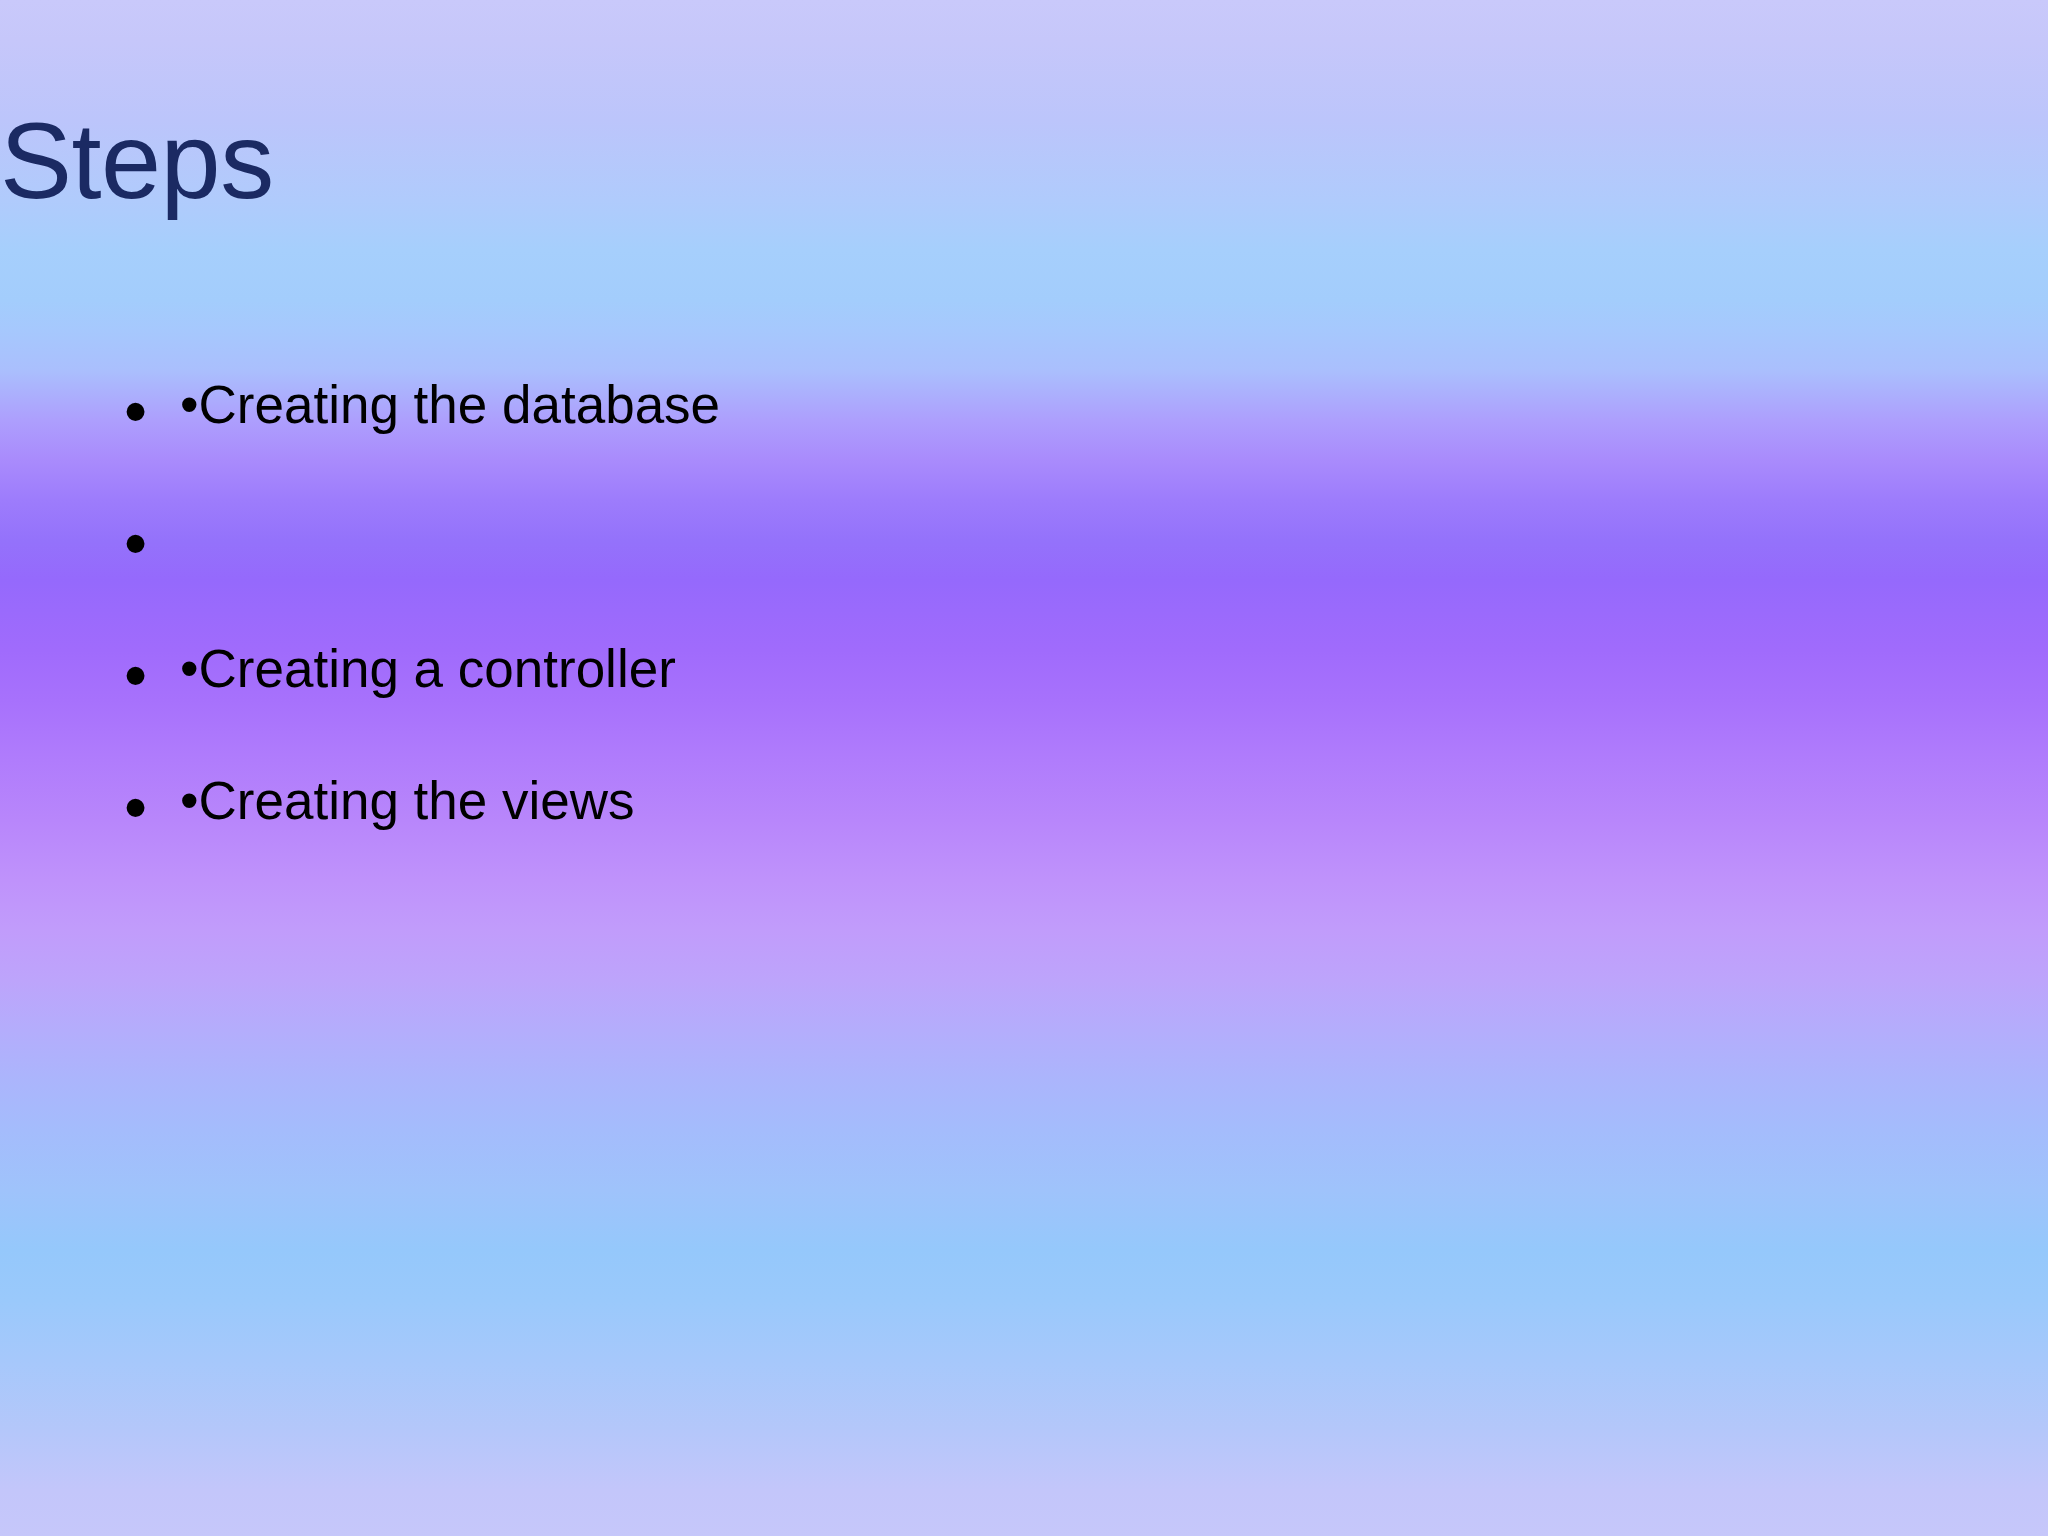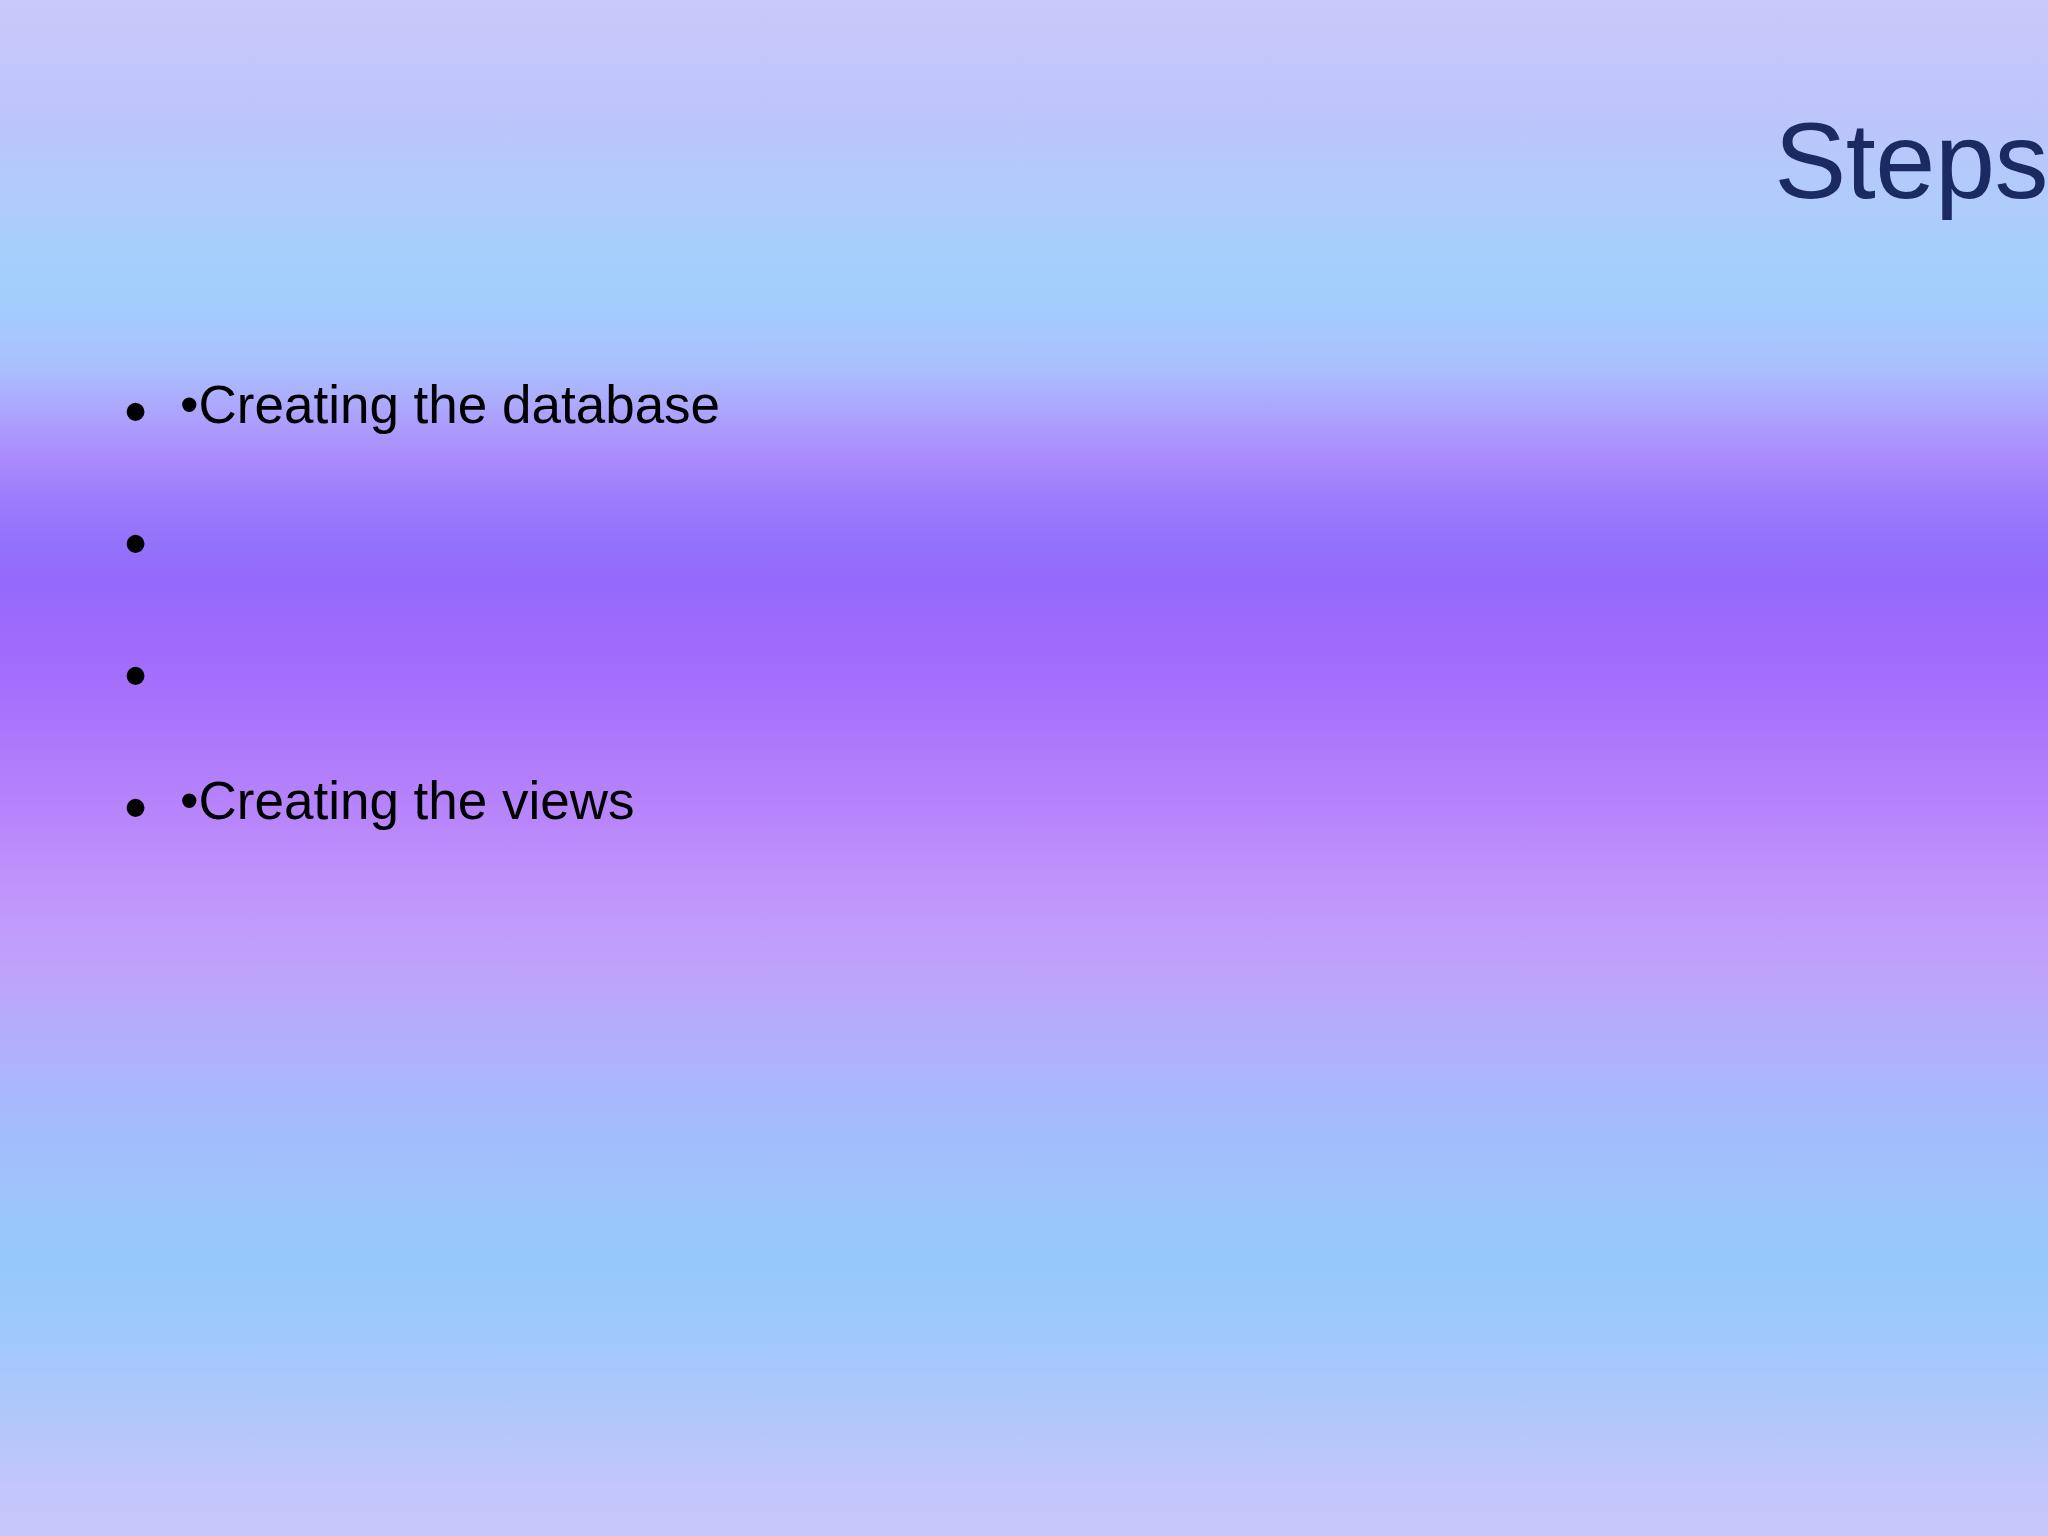--- a/index.html
+++ b/index.html
@@ -50,21 +50,21 @@
       #c3c6fa 1490px,
       #c6c7fa 1536px
     );
   }
 
   .slide-title {
     position: absolute;
     left: 0;
     top: 104px;
     width: 100%;
-    text-align: right;
+    text-align: left;
     font-size: 108px;
     line-height: 1.05;
     color: #1b2a63;
     font-weight: 400;
     letter-spacing: -0.5px;
     white-space: nowrap;
   }
 
   .body-list {
     position: absolute;
@@ -114,20 +114,21 @@
       <span class="bullet-marker">•</span>
       <span class="bullet-text">•Creating the database</span>
     </li>
 
     <li class="bullet-row">
       <span class="bullet-marker">•</span>
     </li>
 
     <li class="bullet-row">
       <span class="bullet-marker">•</span>
+      <span class="bullet-text">•Creating a controller</span>
     </li>
 
     <li class="bullet-row">
       <span class="bullet-marker">•</span>
       <span class="bullet-text">•Creating the views</span>
     </li>
 
   </ul>
 
 </div>

